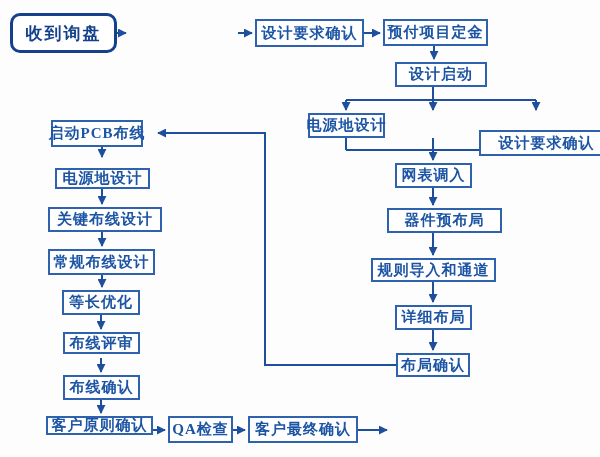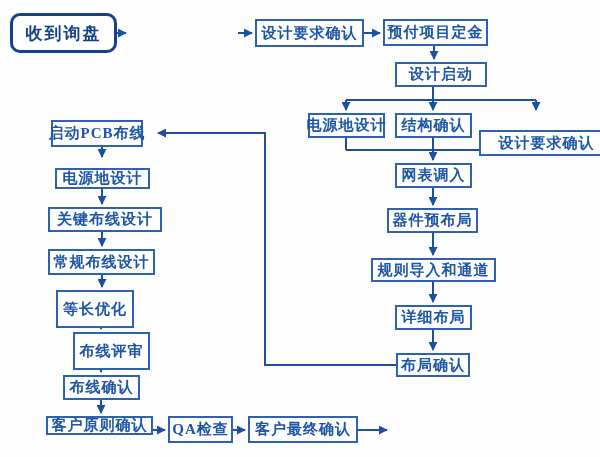--- a/index.html
+++ b/index.html
@@ -122,45 +122,44 @@
 
 
   <div class="node" style="left:255px;top:19px;width:109px;height:28px">设计要求确认</div>
 
   <div class="node" style="left:383px;top:19px;width:105px;height:27px">预付项目定金</div>
 
   <div class="node" style="left:395px;top:62px;width:92px;height:25px">设计启动</div>
 
   <div class="node" style="left:308px;top:113px;width:77px;height:25px">电源地设计</div>
 
-  <div class="node" style="left:395px;top:113px;width:77px;height:25px">结构确认</div>
 
   <div class="node" style="left:479px;top:130px;width:135px;height:26px">设计要求确认</div>
 
   <div class="node" style="left:395px;top:163px;width:77px;height:25px">网表调入</div>
 
-  <div class="node" style="left:387px;top:208px;width:91px;height:25px">器件预布局</div>
+  <div class="node" style="left:387px;top:208px;width:115px;height:25px">器件预布局</div>
 
   <div class="node" style="left:371px;top:258px;width:125px;height:24px">规则导入和通道</div>
 
   <div class="node" style="left:395px;top:305px;width:77px;height:25px">详细布局</div>
 
   <div class="node" style="left:396px;top:353px;width:74px;height:24px">布局确认</div>
 
   <div class="node" style="left:51px;top:120px;width:92px;height:27px">启动PCB布线</div>
 
   <div class="node" style="left:55px;top:168px;width:95px;height:21px">电源地设计</div>
 
   <div class="node" style="left:48px;top:207px;width:114px;height:25px">关键布线设计</div>
 
   <div class="node" style="left:48px;top:249px;width:107px;height:26px">常规布线设计</div>
 
-  <div class="node" style="left:56px;top:290px;width:78px;height:38px">等长优化</div>
+  <div class="node" style="left:62px;top:290px;width:78px;height:25px">等长优化</div>
 
-  <div class="node" style="left:73px;top:332px;width:77px;height:38px">布线评审</div>
+  <div class="node" style="left:63px;top:332px;width:77px;height:22px">布线评审</div>
 
   <div class="node" style="left:63px;top:375px;width:77px;height:25px">布线确认</div>
 
   <div class="node" style="left:46px;top:416px;width:107px;height:19px">客户原则确认</div>
 
   <div class="node" style="left:168px;top:416px;width:65px;height:27px">QA检查</div>
 
   <div class="node" style="left:248px;top:416px;width:110px;height:27px">客户最终确认</div>
 
 

